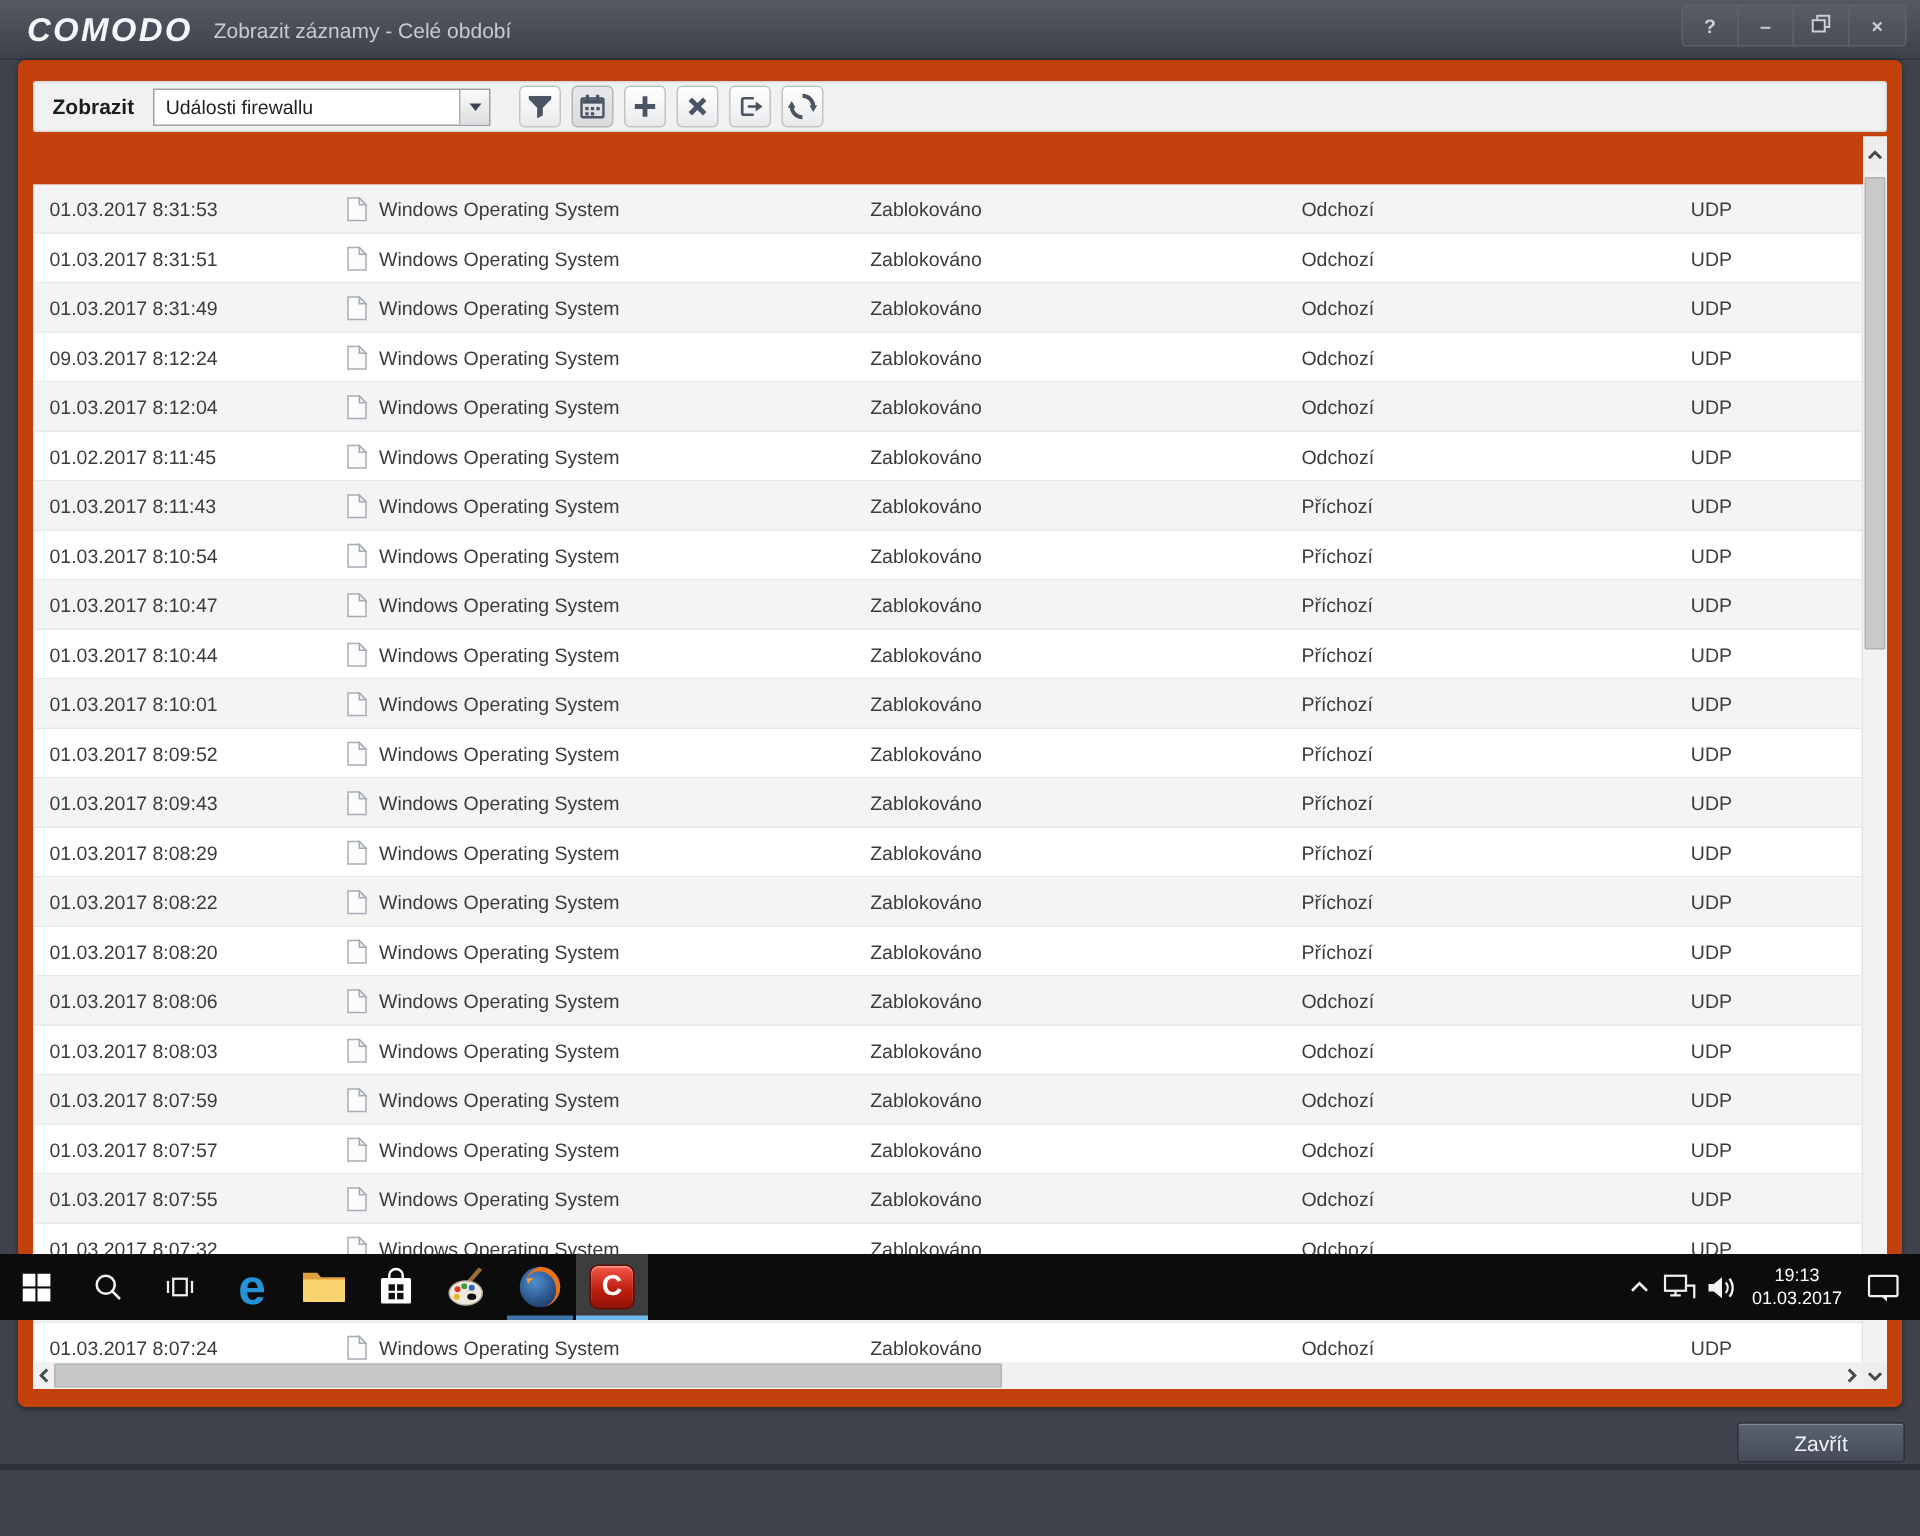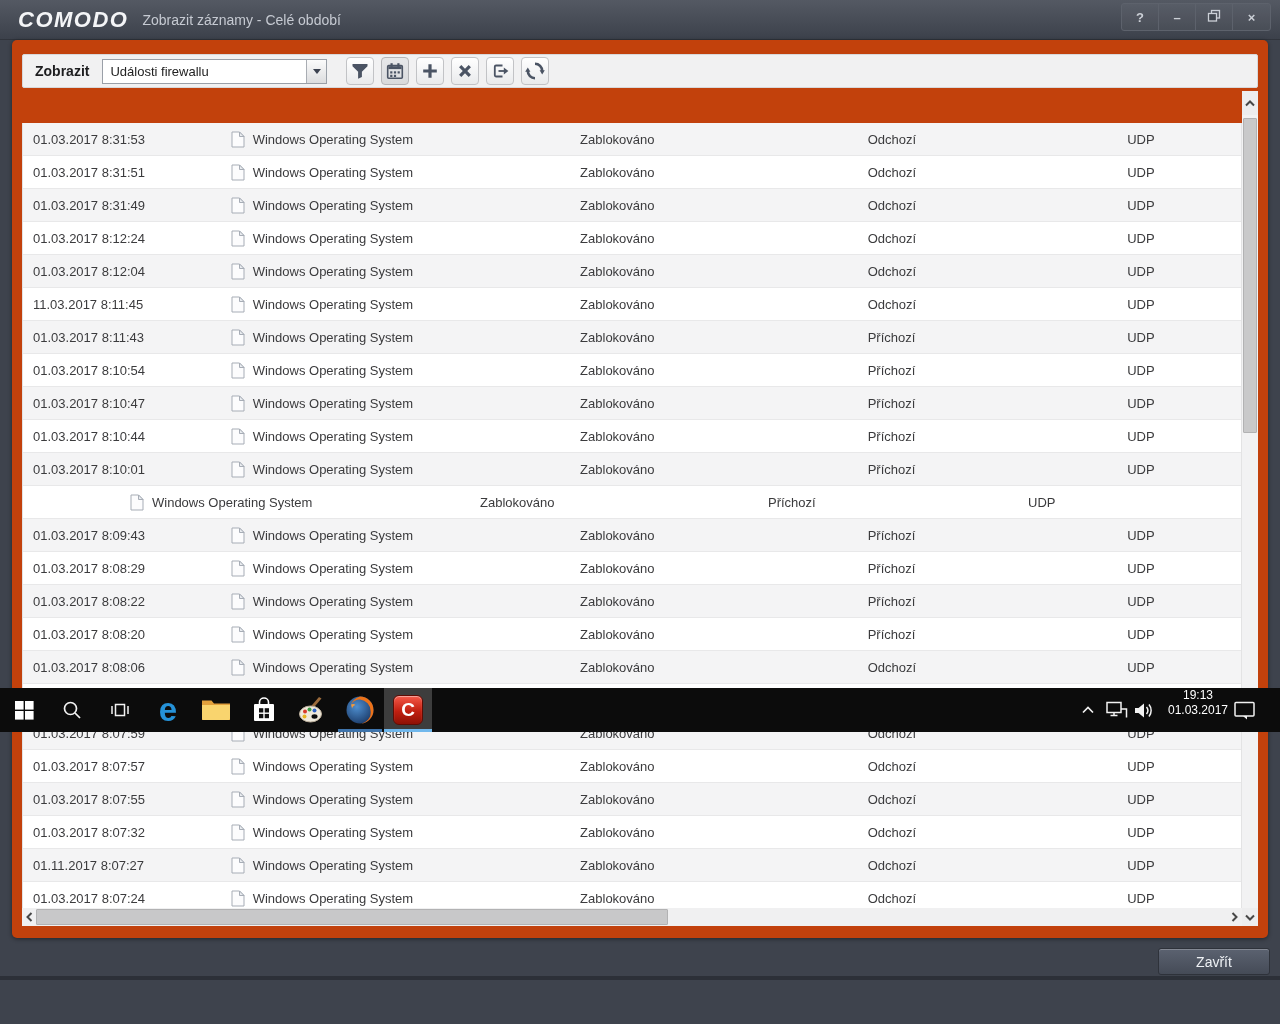--- a/index.html
+++ b/index.html
@@ -1,18 +1,18 @@
 <!DOCTYPE html>
 <html><head>
 <meta charset="utf-8">
 <style>
   * { margin:0; padding:0; box-sizing:border-box; }
   html,body { width:1280px; height:1024px; overflow:hidden; }
   body { font-family:"Liberation Sans", sans-serif; background:#3e434d; position:relative; }
-  .screen { position:absolute; inset:0; width:1280px; height:732px; }
+  .screen { position:absolute; inset:0; width:1280px; height:880px; }
 
   
   .titlebar { position:absolute; top:0; left:0; right:0; height:40px;
     background:linear-gradient(#545963,#3c414b); border-bottom:1px solid #30343c;
     display:flex; align-items:center; padding-left:18px; }
   .brand { color:#f4f5f7; font-size:22px; font-weight:bold; font-style:italic;
     letter-spacing:1.5px; margin-right:14px; }
   .wtitle { color:#c6cad2; font-size:14px; }
   .win-controls { position:absolute; right:9px; top:3px; display:flex;
     border:1px solid #5d626c; border-radius:3px; background:rgba(255,255,255,0.04); }
@@ -99,21 +99,21 @@
   .tb-btn.active { background:#3d3d3d; }
   .tb-btn.active::after { content:""; position:absolute; left:0; right:0; bottom:0; height:3px;
     background:#71b8ec; }
   .edge-glyph { color:#2592d8; font-size:33px; font-weight:bold; line-height:40px; }
   .comodo-sq { width:30px; height:30px; border-radius:6px; border:1px solid #5f0c04;
     background:linear-gradient(#ee5040 8%, #c01f10 55%, #8f1105);
     box-shadow:inset 0 1px 1px rgba(255,255,255,0.5);
     display:flex; align-items:center; justify-content:center;
     color:#fff; font-size:19px; font-weight:bold; }
   .tray { position:absolute; right:4px; top:0; height:44px; display:flex; align-items:center; }
-  .tray-btn { height:44px; display:flex; align-items:center; justify-content:flex-start; }
+  .tray-btn { height:44px; display:flex; align-items:center; justify-content:center; }
   .t-chevron { width:26px; }  .t-net { width:28px; }  .t-vol { width:28px; }
   .t-clock { width:72px; flex-direction:column; color:#fff; font-size:12px; line-height:15px; text-align:center; }
   .t-action { width:42px; }
 </style>
 </head>
 <body>
 
 <div class="screen">
 
   <div class="titlebar">
@@ -238,21 +238,21 @@
                 <path d="M8.5 1 13 5.5H8.5z" fill="#e9ecf0" stroke="#a7adb6"></path>
               </svg>
       </span>
       <span class="app-label">Windows Operating System</span>
     </div>
     <div class="cell c-action">Zablokováno</div>
     <div class="cell c-direction">Odchozí</div>
     <div class="cell c-protocol">UDP</div>
   </div>
         <div class="row">
-    <div class="cell c-datetime">01.03.2017 8:12:24</div>
+    <div class="cell c-datetime">09.03.2017 8:12:24</div>
     <div class="cell c-app">
       <span class="file-icon">
         <svg width="14" height="17" viewBox="0 0 14 17">
                 <path d="M1 1h7.5L13 5.5V16H1z" fill="#fcfcfd" stroke="#a7adb6"></path>
                 <path d="M8.5 1 13 5.5H8.5z" fill="#e9ecf0" stroke="#a7adb6"></path>
               </svg>
       </span>
       <span class="app-label">Windows Operating System</span>
     </div>
     <div class="cell c-action">Zablokováno</div>
@@ -268,21 +268,21 @@
                 <path d="M8.5 1 13 5.5H8.5z" fill="#e9ecf0" stroke="#a7adb6"></path>
               </svg>
       </span>
       <span class="app-label">Windows Operating System</span>
     </div>
     <div class="cell c-action">Zablokováno</div>
     <div class="cell c-direction">Odchozí</div>
     <div class="cell c-protocol">UDP</div>
   </div>
         <div class="row">
-    <div class="cell c-datetime">11.03.2017 8:11:45</div>
+    <div class="cell c-datetime">01.02.2017 8:11:45</div>
     <div class="cell c-app">
       <span class="file-icon">
         <svg width="14" height="17" viewBox="0 0 14 17">
                 <path d="M1 1h7.5L13 5.5V16H1z" fill="#fcfcfd" stroke="#a7adb6"></path>
                 <path d="M8.5 1 13 5.5H8.5z" fill="#e9ecf0" stroke="#a7adb6"></path>
               </svg>
       </span>
       <span class="app-label">Windows Operating System</span>
     </div>
     <div class="cell c-action">Zablokováno</div>
@@ -358,20 +358,21 @@
                 <path d="M8.5 1 13 5.5H8.5z" fill="#e9ecf0" stroke="#a7adb6"></path>
               </svg>
       </span>
       <span class="app-label">Windows Operating System</span>
     </div>
     <div class="cell c-action">Zablokováno</div>
     <div class="cell c-direction">Příchozí</div>
     <div class="cell c-protocol">UDP</div>
   </div>
         <div class="row">
+    <div class="cell c-datetime">01.03.2017 8:09:52</div>
     <div class="cell c-app">
       <span class="file-icon">
         <svg width="14" height="17" viewBox="0 0 14 17">
                 <path d="M1 1h7.5L13 5.5V16H1z" fill="#fcfcfd" stroke="#a7adb6"></path>
                 <path d="M8.5 1 13 5.5H8.5z" fill="#e9ecf0" stroke="#a7adb6"></path>
               </svg>
       </span>
       <span class="app-label">Windows Operating System</span>
     </div>
     <div class="cell c-action">Zablokováno</div>

